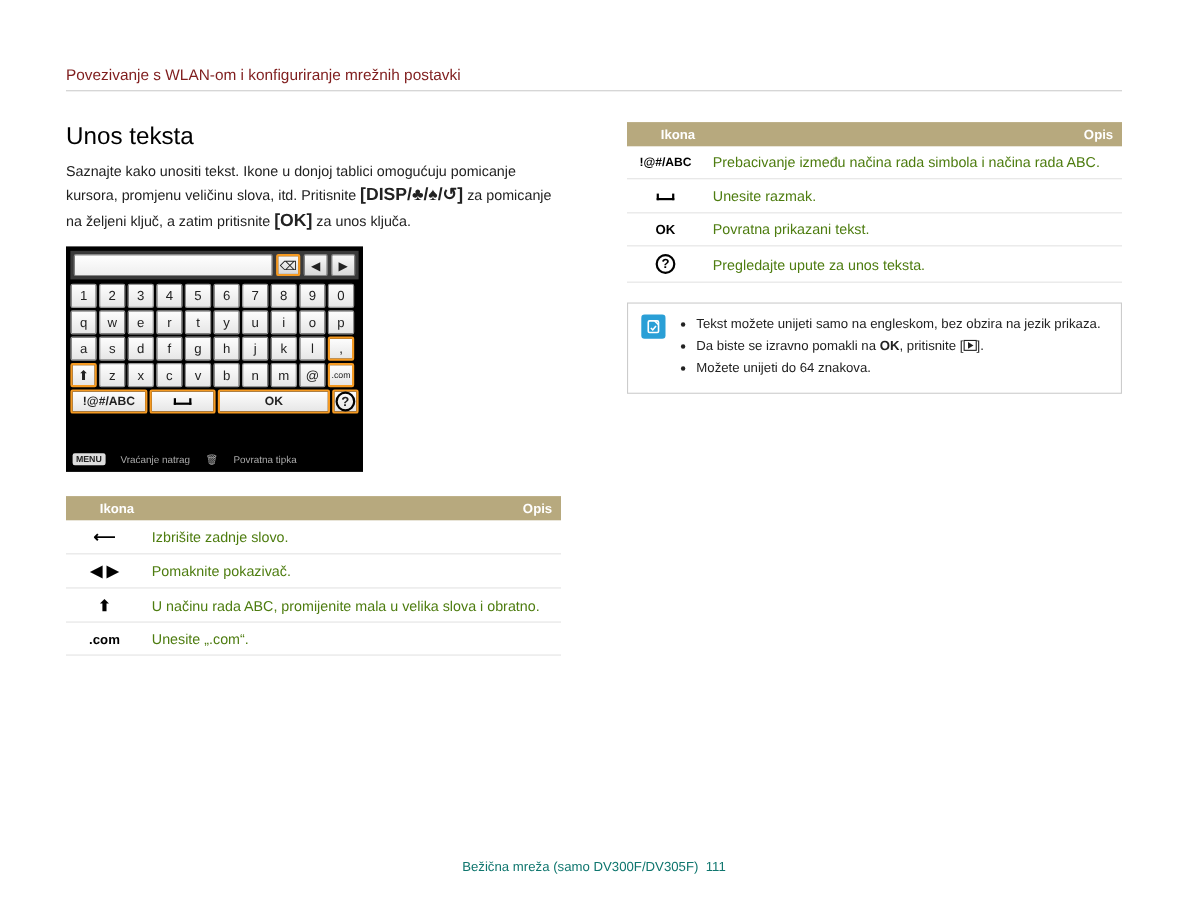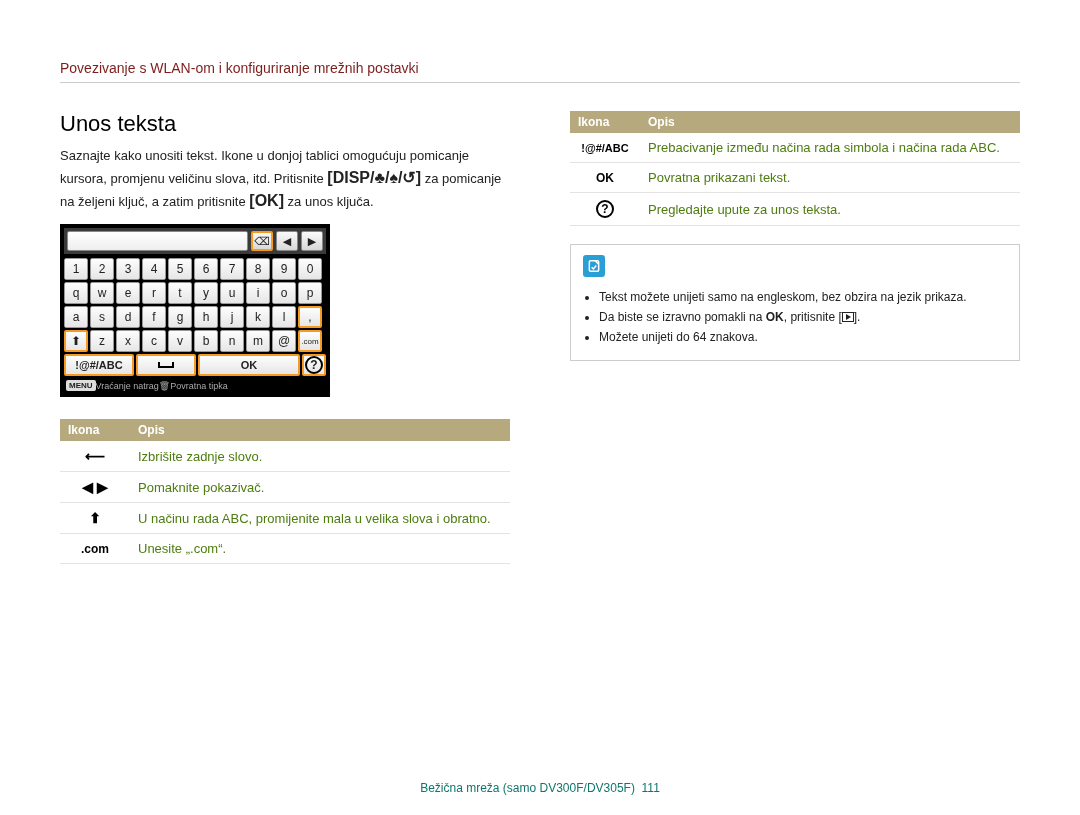--- a/index.html
+++ b/index.html
@@ -91,62 +91,62 @@
     font-size: 11px;
     font-weight: 700;
     color:#222;
   }
   .kbd-bottom.hl .kbtn { border: 2px solid #f59a22; }
   .kbtn.abc  { width: 70px; }
   .kbtn.space{ width: 60px; }
   .kbtn.ok   { flex:1; }
   .kbtn.q    { width: 24px; }
   .kbd-footer {
-    display:flex; 
+    display:flex; gap:14px;
     color:#aaa; font-size:9px;
     padding: 4px 2px 0 2px;
     align-items:center;
+    margin-top:32px;
   }
   .kbd-footer .menu-lbl {
     background:#ddd; color:#222; font-size:8px; font-weight:700;
     padding:1px 3px; border-radius:2px;
   }
   .kbd-footer .trash-ico::before { content:"🗑"; color:#aaa; font-size:9px; }
 
   table.ikona {
     width: 100%;
     border-collapse: collapse;
     margin-bottom: 10px;
   }
   table.ikona th {
     background: #b7a97e;
     color: #fff;
     font-weight: 700;
     font-size: 12px;
-    text-align: left;
+    text-align: right;
     padding: 4px 8px;
   }
   table.ikona th:first-child { width: 70px; }
   table.ikona td {
     padding: 7px 8px;
     border-bottom: 1px solid #e3e3e3;
     vertical-align: middle;
     font-size: 13px;
     color:#4d7c0f;
   }
   table.ikona td.icon-cell { text-align: center; font-weight:700; font-size:14px; color:#000; }
   .note-box {
     display:flex;
     gap: 12px;
     border: 1px solid #ccc;
     padding: 10px 12px;
     margin-top: 18px;
     font-size: 12px;
     color:#222;
-    flex-direction:column;
   }
   .note-badge {
     width: 22px; height: 22px;
     background: #2a9fd6;
     border-radius: 3px;
     display:flex; align-items:center; justify-content:center;
     color:#fff;
     font-size:14px;
     flex-shrink: 0;
   }
@@ -306,20 +306,24 @@
       <tbody>
           <tr>
         <th>Ikona</th>
         <th>Opis</th>
       </tr>
       <tr>
         <td class="icon-cell" style="font-size:11px;">!@#/ABC</td>
         <td>Prebacivanje između načina rada simbola i načina rada ABC.</td>
       </tr>
       <tr>
+        <td class="icon-cell"><span class="space-icon"></span></td>
+        <td>Unesite razmak.</td>
+      </tr>
+      <tr>
         <td class="icon-cell" style="font-size:12px;">OK</td>
         <td>Povratna prikazani tekst.</td>
       </tr>
       <tr>
         <td class="icon-cell"><span class="help-circle">?</span></td>
         <td>Pregledajte upute za unos teksta.</td>
       </tr>
     </tbody>
       </table>
 

